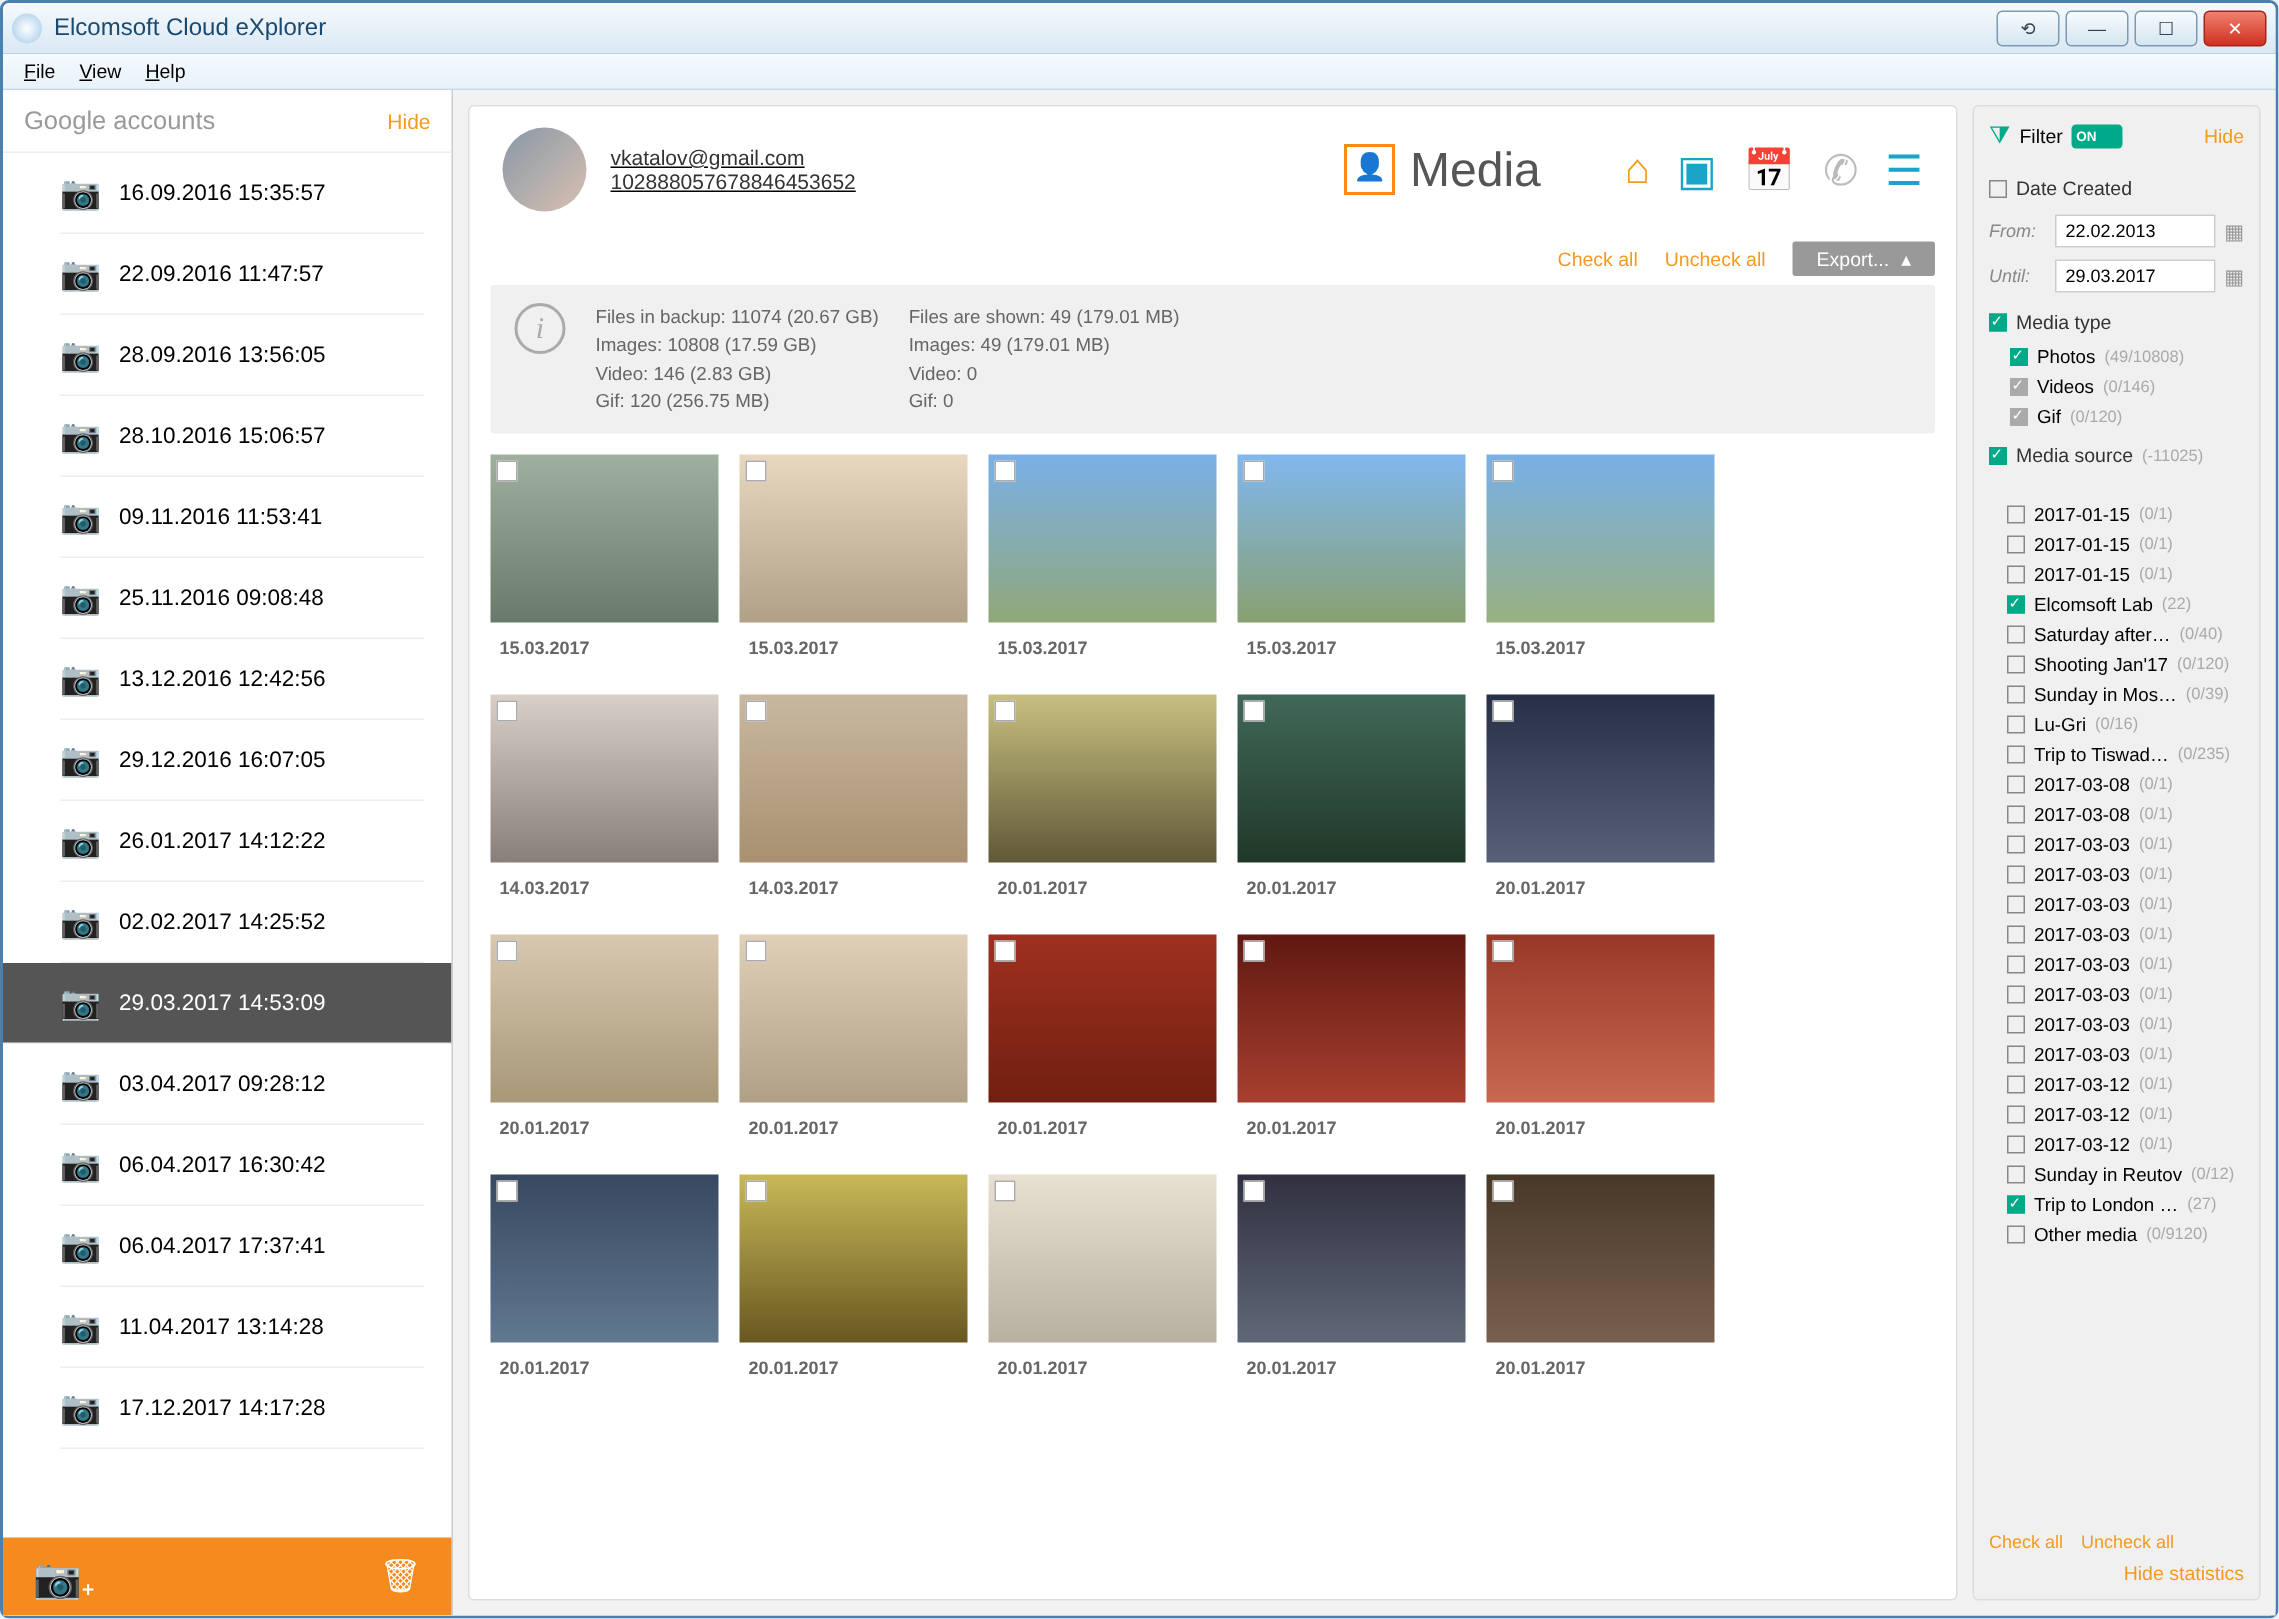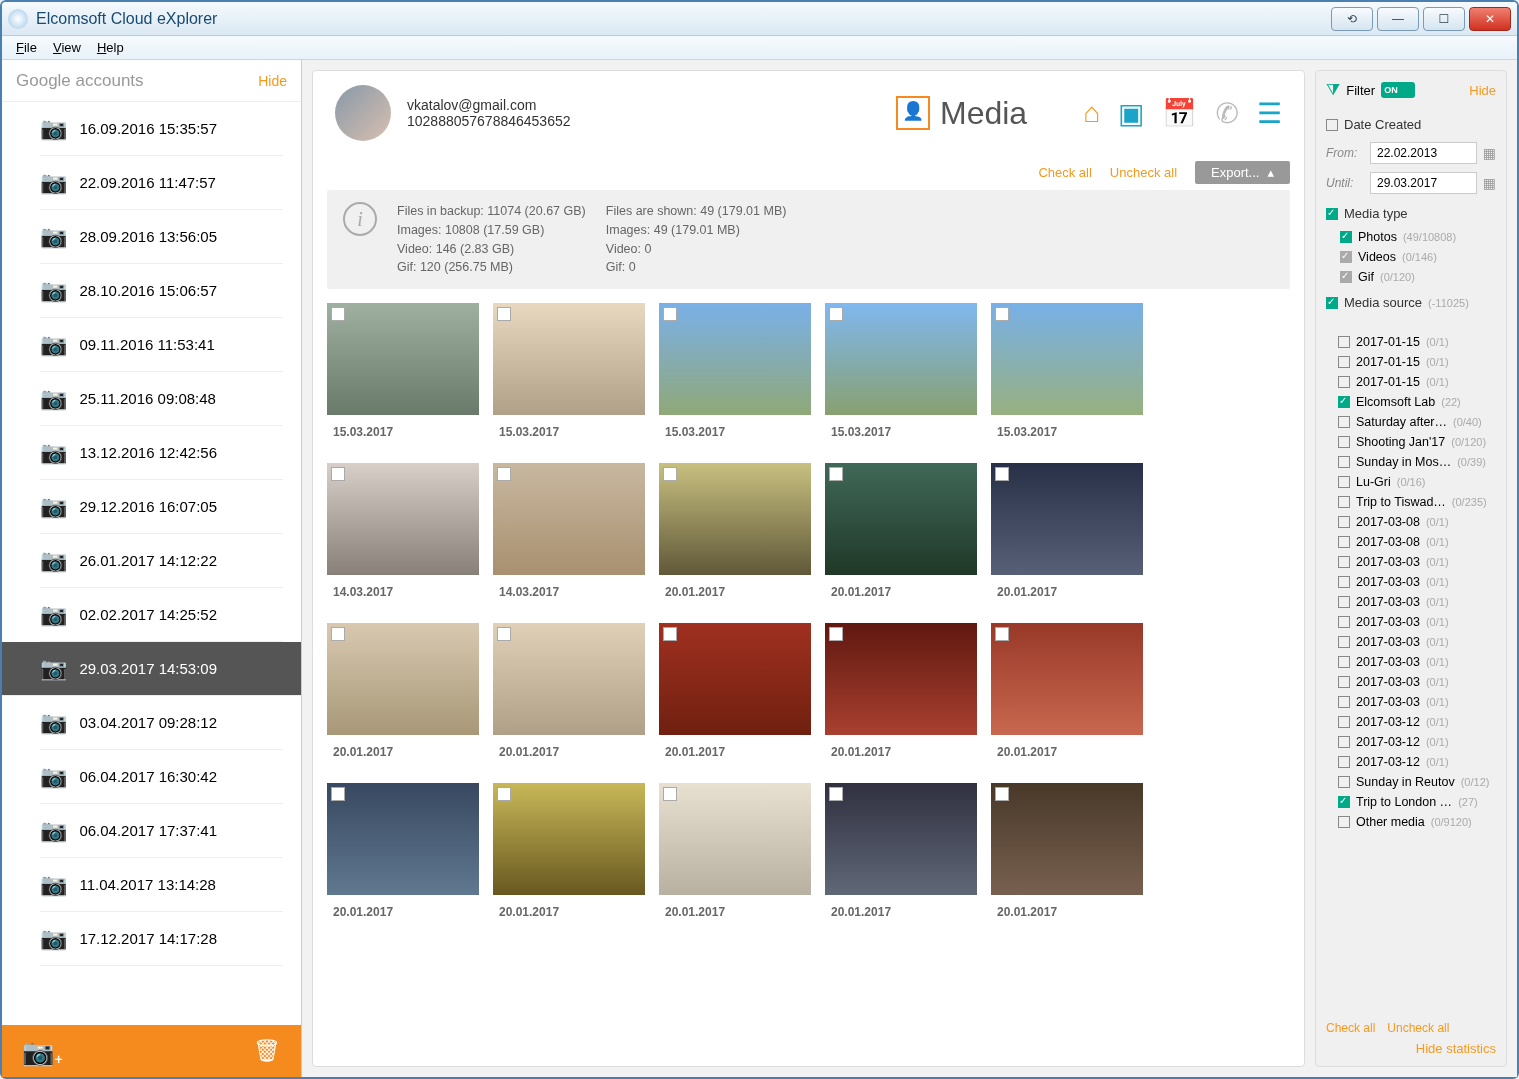--- a/index.html
+++ b/index.html
@@ -30,21 +30,21 @@
   .cam-icon { font-size:22px; color:#555; }
   .snap-item.selected .cam-icon { color:#fff; }
   .snap-label { font-size:15px; }
   .sidebar-footer { height:52px; background:#f58a1e; display:flex; align-items:center; padding:0 20px; justify-content: space-between; }
   .footer-cam { color:#fff; font-size:26px; }
   .footer-trash { color:#fff; font-size:22px; }
   
   .main { flex:1; display:flex; flex-direction:column; background:#fff; margin:10px 10px 10px 10px; border:1px solid #ddd; border-radius:4px; overflow:hidden; }
   .main-header { display:flex; align-items:center; padding:14px 22px; gap:16px; }
   .avatar { width:56px; height:56px; border-radius:50%; background:linear-gradient(135deg,#8898a8,#d8c0b0); }
-  .user-info { flex:1; }
+  .user-info { flex:1;text-decoration:underline; }
   .user-email { font-size:14px; color:#333; }
   .user-id { font-size:14px; color:#333; }
   .page-title { display:flex; align-items:center; gap:10px; font-size:32px; color:#555; font-weight:300; }
   .media-icon { width:34px; height:34px; border:2px solid #f58a1e; position:relative; }
   .media-icon::after{content:"👤"; position:absolute; top:2px; left:4px; font-size:18px; color:#f58a1e;}
   .top-icons { display:flex; gap:18px; margin-left:40px; }
   .top-icon { font-size:28px; cursor:pointer; }
   .ic-home{color:#f59a1e;} .ic-contact{color:#1aa5c8;} .ic-cal{color:#1aa5c8;} .ic-phone{color:#bbb;} .ic-menu{color:#1aa5c8;}
   
   .sel-bar { display:flex; justify-content:flex-end; align-items:center; gap:18px; padding:6px 14px; font-size:13px; }

